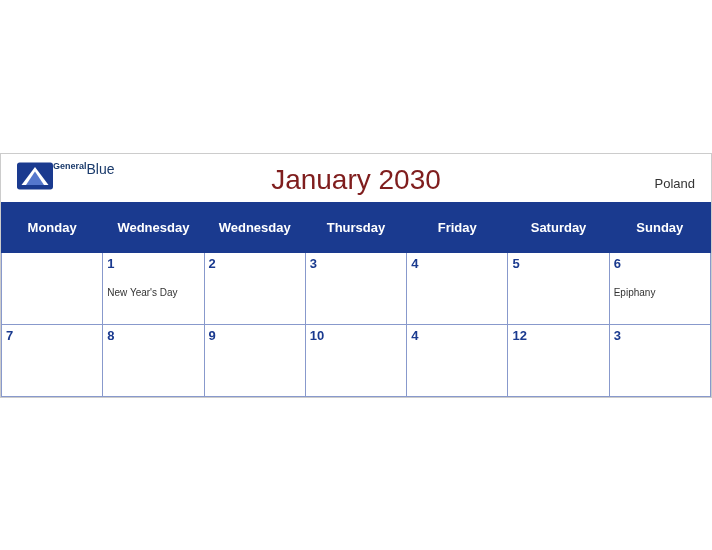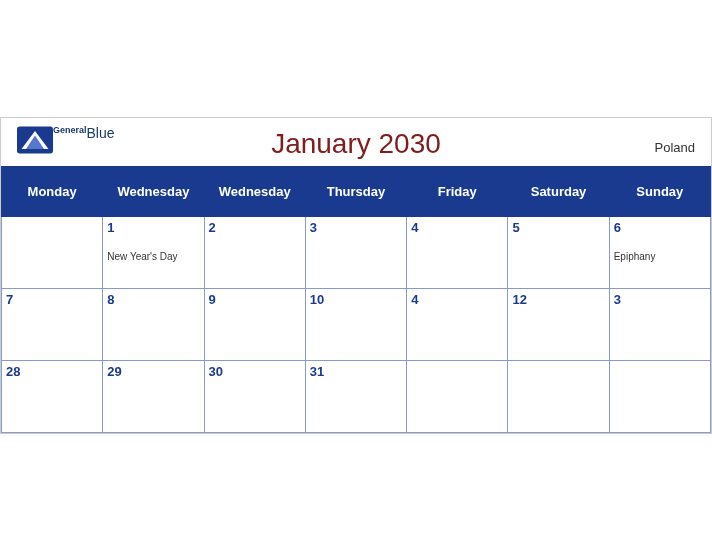--- a/index.html
+++ b/index.html
@@ -161,32 +161,15 @@
           <td>
             <span class="day-number">4</span>
           </td>
           <td>
             <span class="day-number">12</span>
           </td>
           <td>
             <span class="day-number">3</span>
           </td>
         </tr>
-        <tr class="row-shaded">
-          <td>
-            <span class="day-number">28</span>
-          </td>
-          <td>
-            <span class="day-number">29</span>
-          </td>
-          <td>
-            <span class="day-number">30</span>
-          </td>
-          <td>
-            <span class="day-number">31</span>
-          </td>
-          <td class="empty-cell"></td>
-          <td class="empty-cell"></td>
-          <td class="empty-cell"></td>
-        </tr>
       </tbody>
   </table>
 </div>
 
 </body></html>

